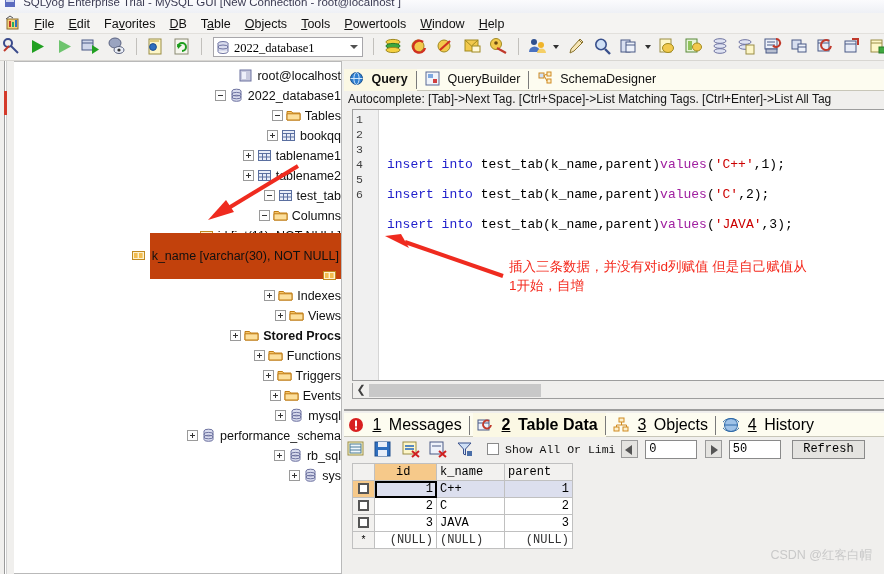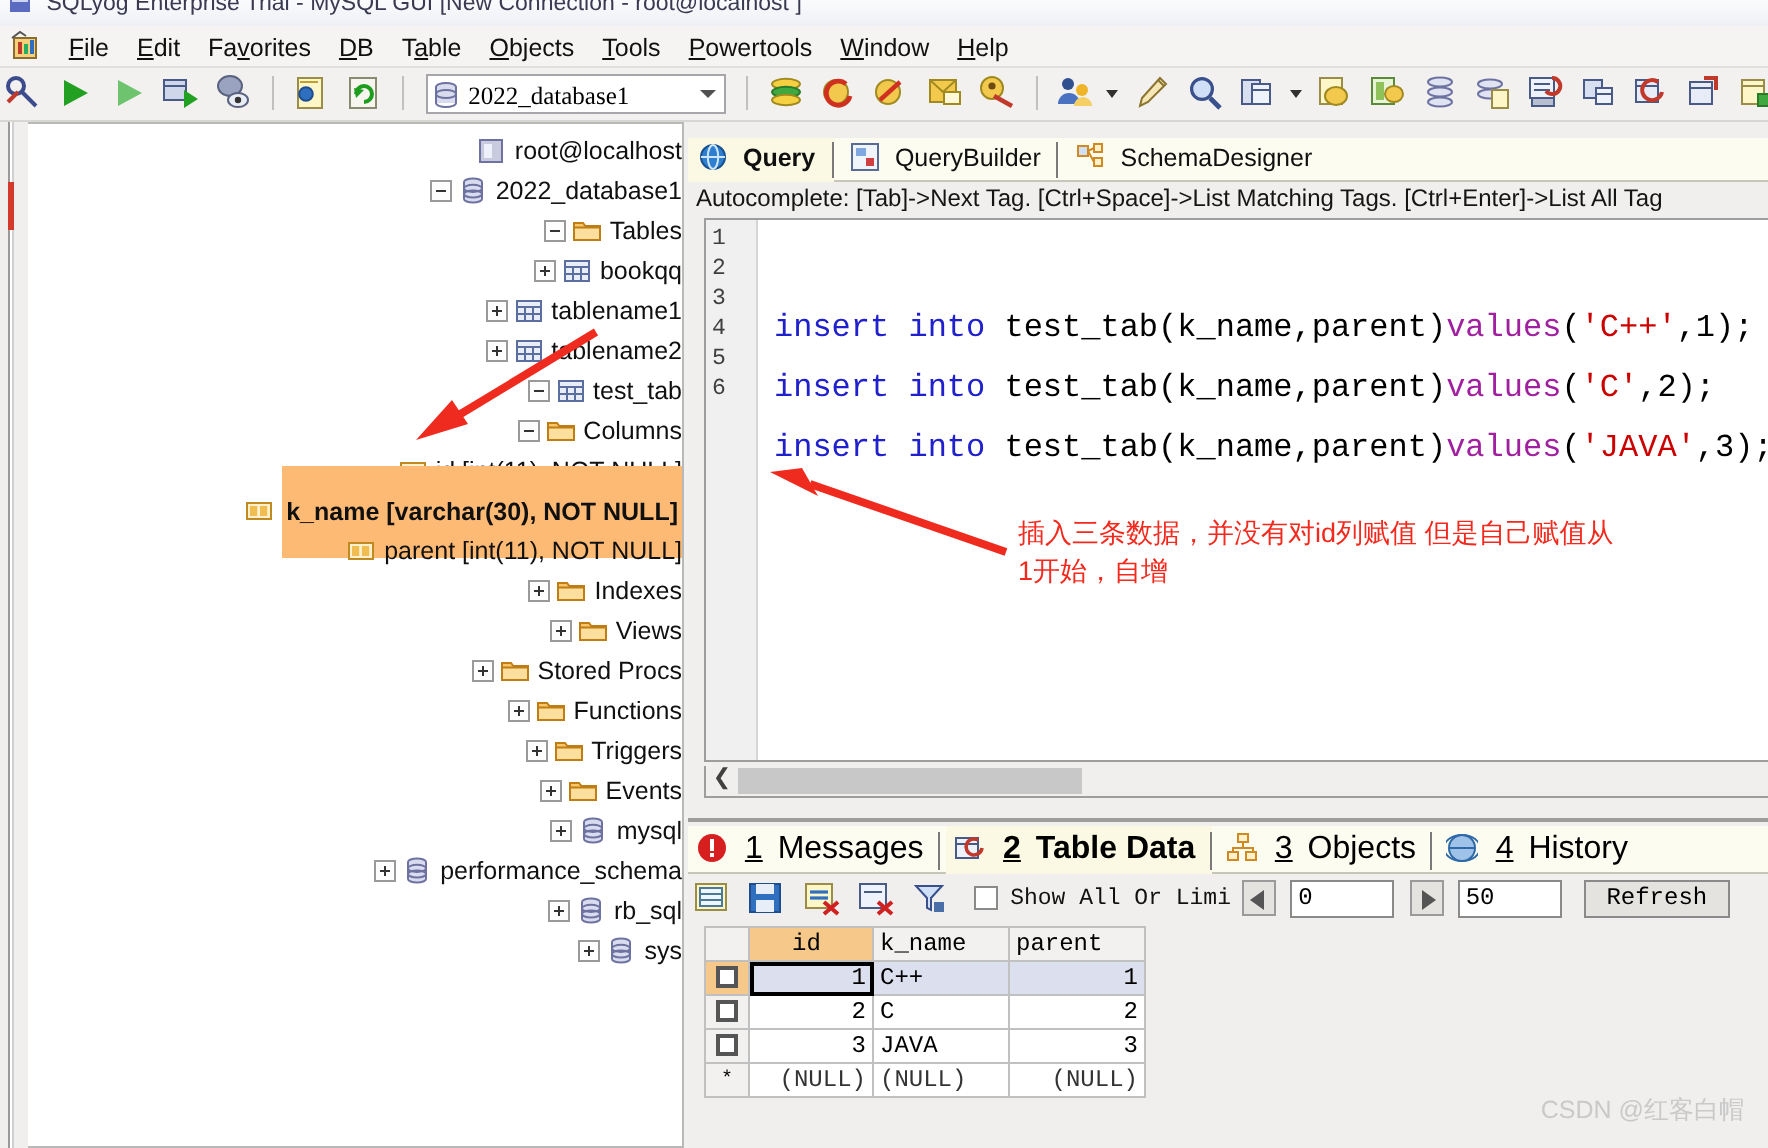--- a/index.html
+++ b/index.html
@@ -107,21 +107,21 @@
     background: #ffffff;
     border: 1px solid #b9b9b9; border-left: none;
     overflow: hidden;
     text-align: right;
   }
   .tree-row {
     position: relative; height: 20px; white-space: nowrap;
     font-size: 12.5px; color: #101010; line-height: 20px;
   }
   .tree-row .lbl { vertical-align: middle; }
-  .tree-row .lbl.sel { background: #fdba74; padding: 16px 2px; font-weight: bold; }
+  .tree-row .lbl.sel { background: #c2410c; padding: 16px 2px; }
   .toggle {
     display: inline-block; width: 11px; height: 11px;
     border: 1px solid #9a9a9a; background: #fdfdfd;
     vertical-align: middle; position: relative; margin-right: 3px;
     cursor: pointer;
   }
   .toggle::before {
     content: ""; position: absolute; left: 2px; top: 4px;
     width: 5px; height: 1px; background: #333;
   }
@@ -170,21 +170,21 @@
   .gutter {
     position: absolute; left: 0; top: 0; width: 26px; height: 272px;
     background: #f0f0f0; border-right: 1px solid #d5d5d5;
   }
   .gutter .gn {
     font-family: "Liberation Mono", monospace; font-size: 11.5px;
     color: #404040; text-align: left; padding-left: 3px; height: 15px; line-height: 15px;
   }
   .code {
     position: absolute; left: 34px; top: 0; width: 498px;
-    font-family: "Liberation Mono", monospace; font-size: 16px;
+    font-family: "Liberation Mono", monospace; font-size: 13px;
     line-height: 15px; white-space: pre;
   }
   .code .ln { height: 15px; }
   .kw  { color: #2020cc; }
   .id  { color: #000000; }
   .fn  { color: #a020a0; }
   .str { color: #cc0000; }
   .pnc { color: #000000; }
 
   .annot {
@@ -578,30 +578,30 @@
             </svg></span><span class="lbl">id [int(11), NOT NULL]</span></div>
         <div class="tree-row" style="padding-left: 74px;"><span class="toggle none"></span><span class="ico"><svg width="15" height="15" viewBox="0 0 15 15">
               <rect x="1.5" y="3.5" width="12" height="8" fill="#fdf0cc" stroke="#c08a20"></rect>
               <rect x="3" y="5" width="3.6" height="5" fill="#f2bd50"></rect>
               <rect x="8" y="5" width="3.6" height="5" fill="#f2bd50"></rect>
             </svg></span><span class="lbl sel">k_name [varchar(30), NOT NULL]</span></div>
         <div class="tree-row" style="padding-left: 74px;"><span class="toggle none"></span><span class="ico"><svg width="15" height="15" viewBox="0 0 15 15">
               <rect x="1.5" y="3.5" width="12" height="8" fill="#fdf0cc" stroke="#c08a20"></rect>
               <rect x="3" y="5" width="3.6" height="5" fill="#f2bd50"></rect>
               <rect x="8" y="5" width="3.6" height="5" fill="#f2bd50"></rect>
-            </svg></span><span class="lbl">parent [int(11), NOT NULL]</span></div>
+            </svg></span></div>
         <div class="tree-row" style="padding-left: 57px;"><span class="toggle plus"></span><span class="ico"><svg width="15" height="15" viewBox="0 0 15 15">
               <path d="M1 3.5 h4.5 l1.2 1.5 H14 V12 H1 Z" fill="#f7c66b" stroke="#c07d14"></path>
               <path d="M1 5.8 h13 V12 H1 Z" fill="#fcdf9c" stroke="#c07d14"></path>
             </svg></span><span class="lbl">Indexes</span></div>
         <div class="tree-row" style="padding-left: 23px;"><span class="toggle plus"></span><span class="ico"><svg width="15" height="15" viewBox="0 0 15 15">
               <path d="M1 3.5 h4.5 l1.2 1.5 H14 V12 H1 Z" fill="#f7c66b" stroke="#c07d14"></path>
               <path d="M1 5.8 h13 V12 H1 Z" fill="#fcdf9c" stroke="#c07d14"></path>
             </svg></span><span class="lbl">Views</span></div>
-        <div class="tree-row" style="padding-left: 23px;"><span class="toggle plus"></span><span class="ico"><svg width="15" height="15" viewBox="0 0 15 15">
+        <div class="tree-row" style="padding-left: 23px; font-weight: bold;"><span class="toggle plus"></span><span class="ico"><svg width="15" height="15" viewBox="0 0 15 15">
               <path d="M1 3.5 h4.5 l1.2 1.5 H14 V12 H1 Z" fill="#f7c66b" stroke="#c07d14"></path>
               <path d="M1 5.8 h13 V12 H1 Z" fill="#fcdf9c" stroke="#c07d14"></path>
             </svg></span><span class="lbl">Stored Procs</span></div>
         <div class="tree-row" style="padding-left: 23px;"><span class="toggle plus"></span><span class="ico"><svg width="15" height="15" viewBox="0 0 15 15">
               <path d="M1 3.5 h4.5 l1.2 1.5 H14 V12 H1 Z" fill="#f7c66b" stroke="#c07d14"></path>
               <path d="M1 5.8 h13 V12 H1 Z" fill="#fcdf9c" stroke="#c07d14"></path>
             </svg></span><span class="lbl">Functions</span></div>
         <div class="tree-row" style="padding-left: 23px;"><span class="toggle plus"></span><span class="ico"><svg width="15" height="15" viewBox="0 0 15 15">
               <path d="M1 3.5 h4.5 l1.2 1.5 H14 V12 H1 Z" fill="#f7c66b" stroke="#c07d14"></path>
               <path d="M1 5.8 h13 V12 H1 Z" fill="#fcdf9c" stroke="#c07d14"></path>

